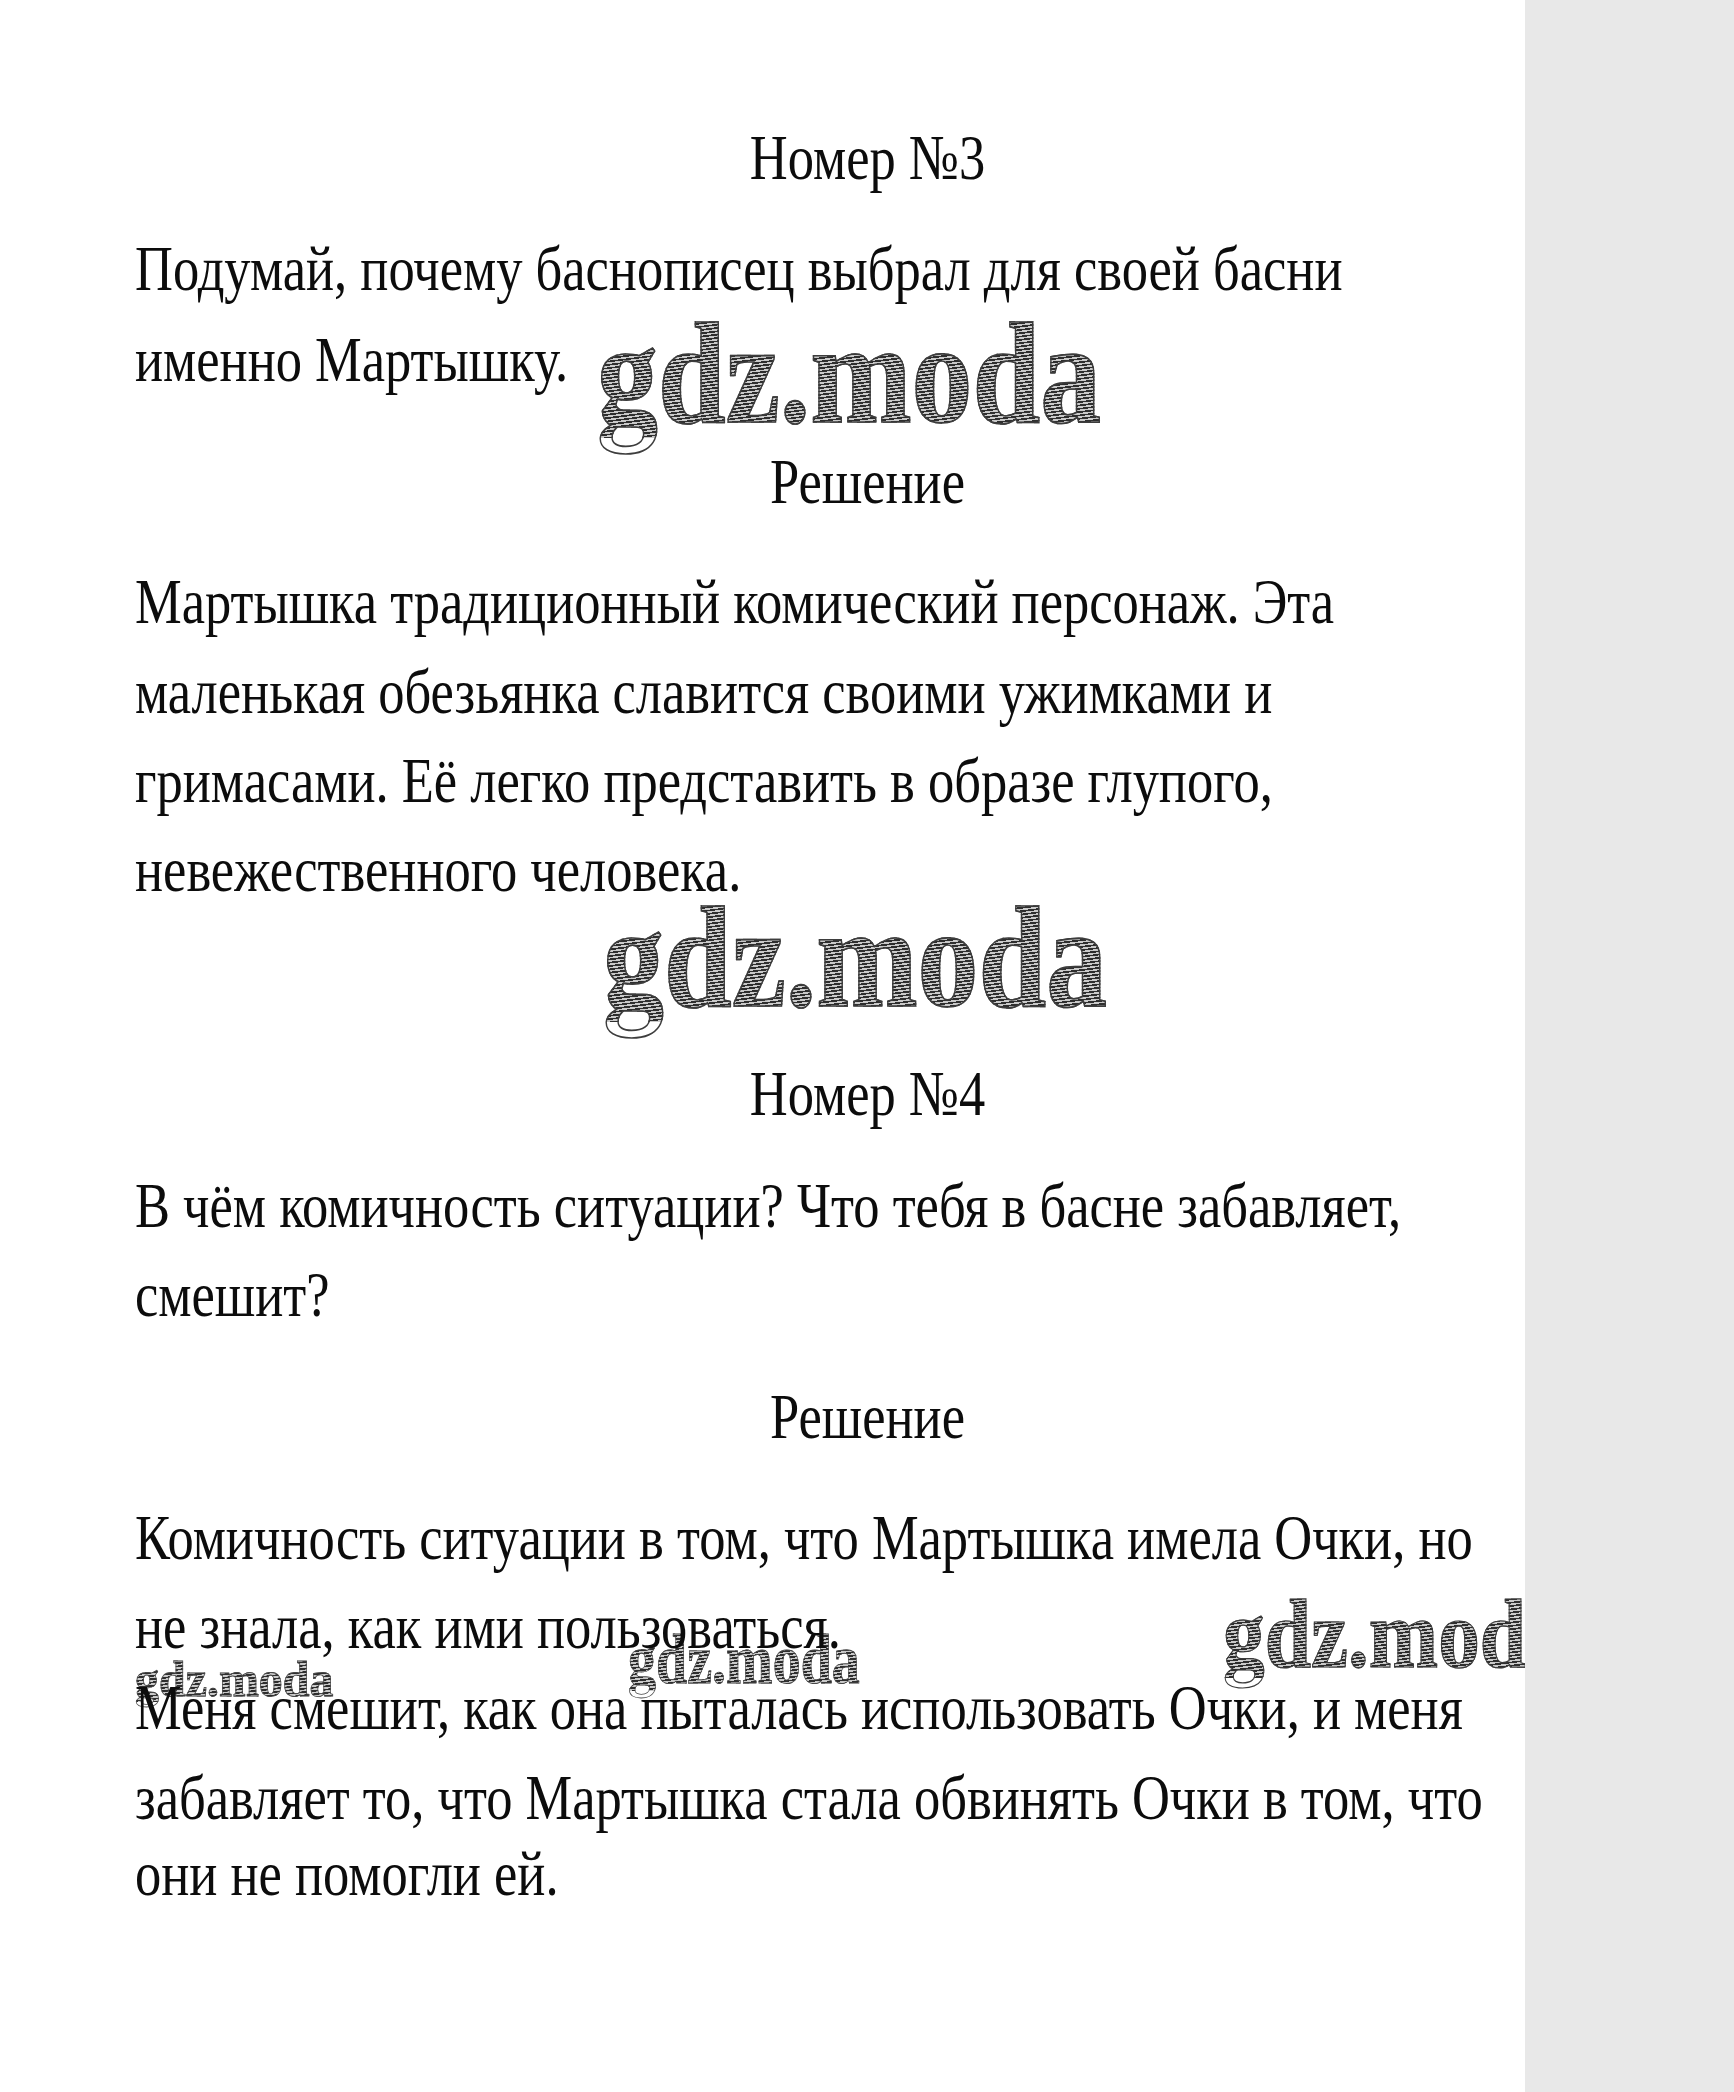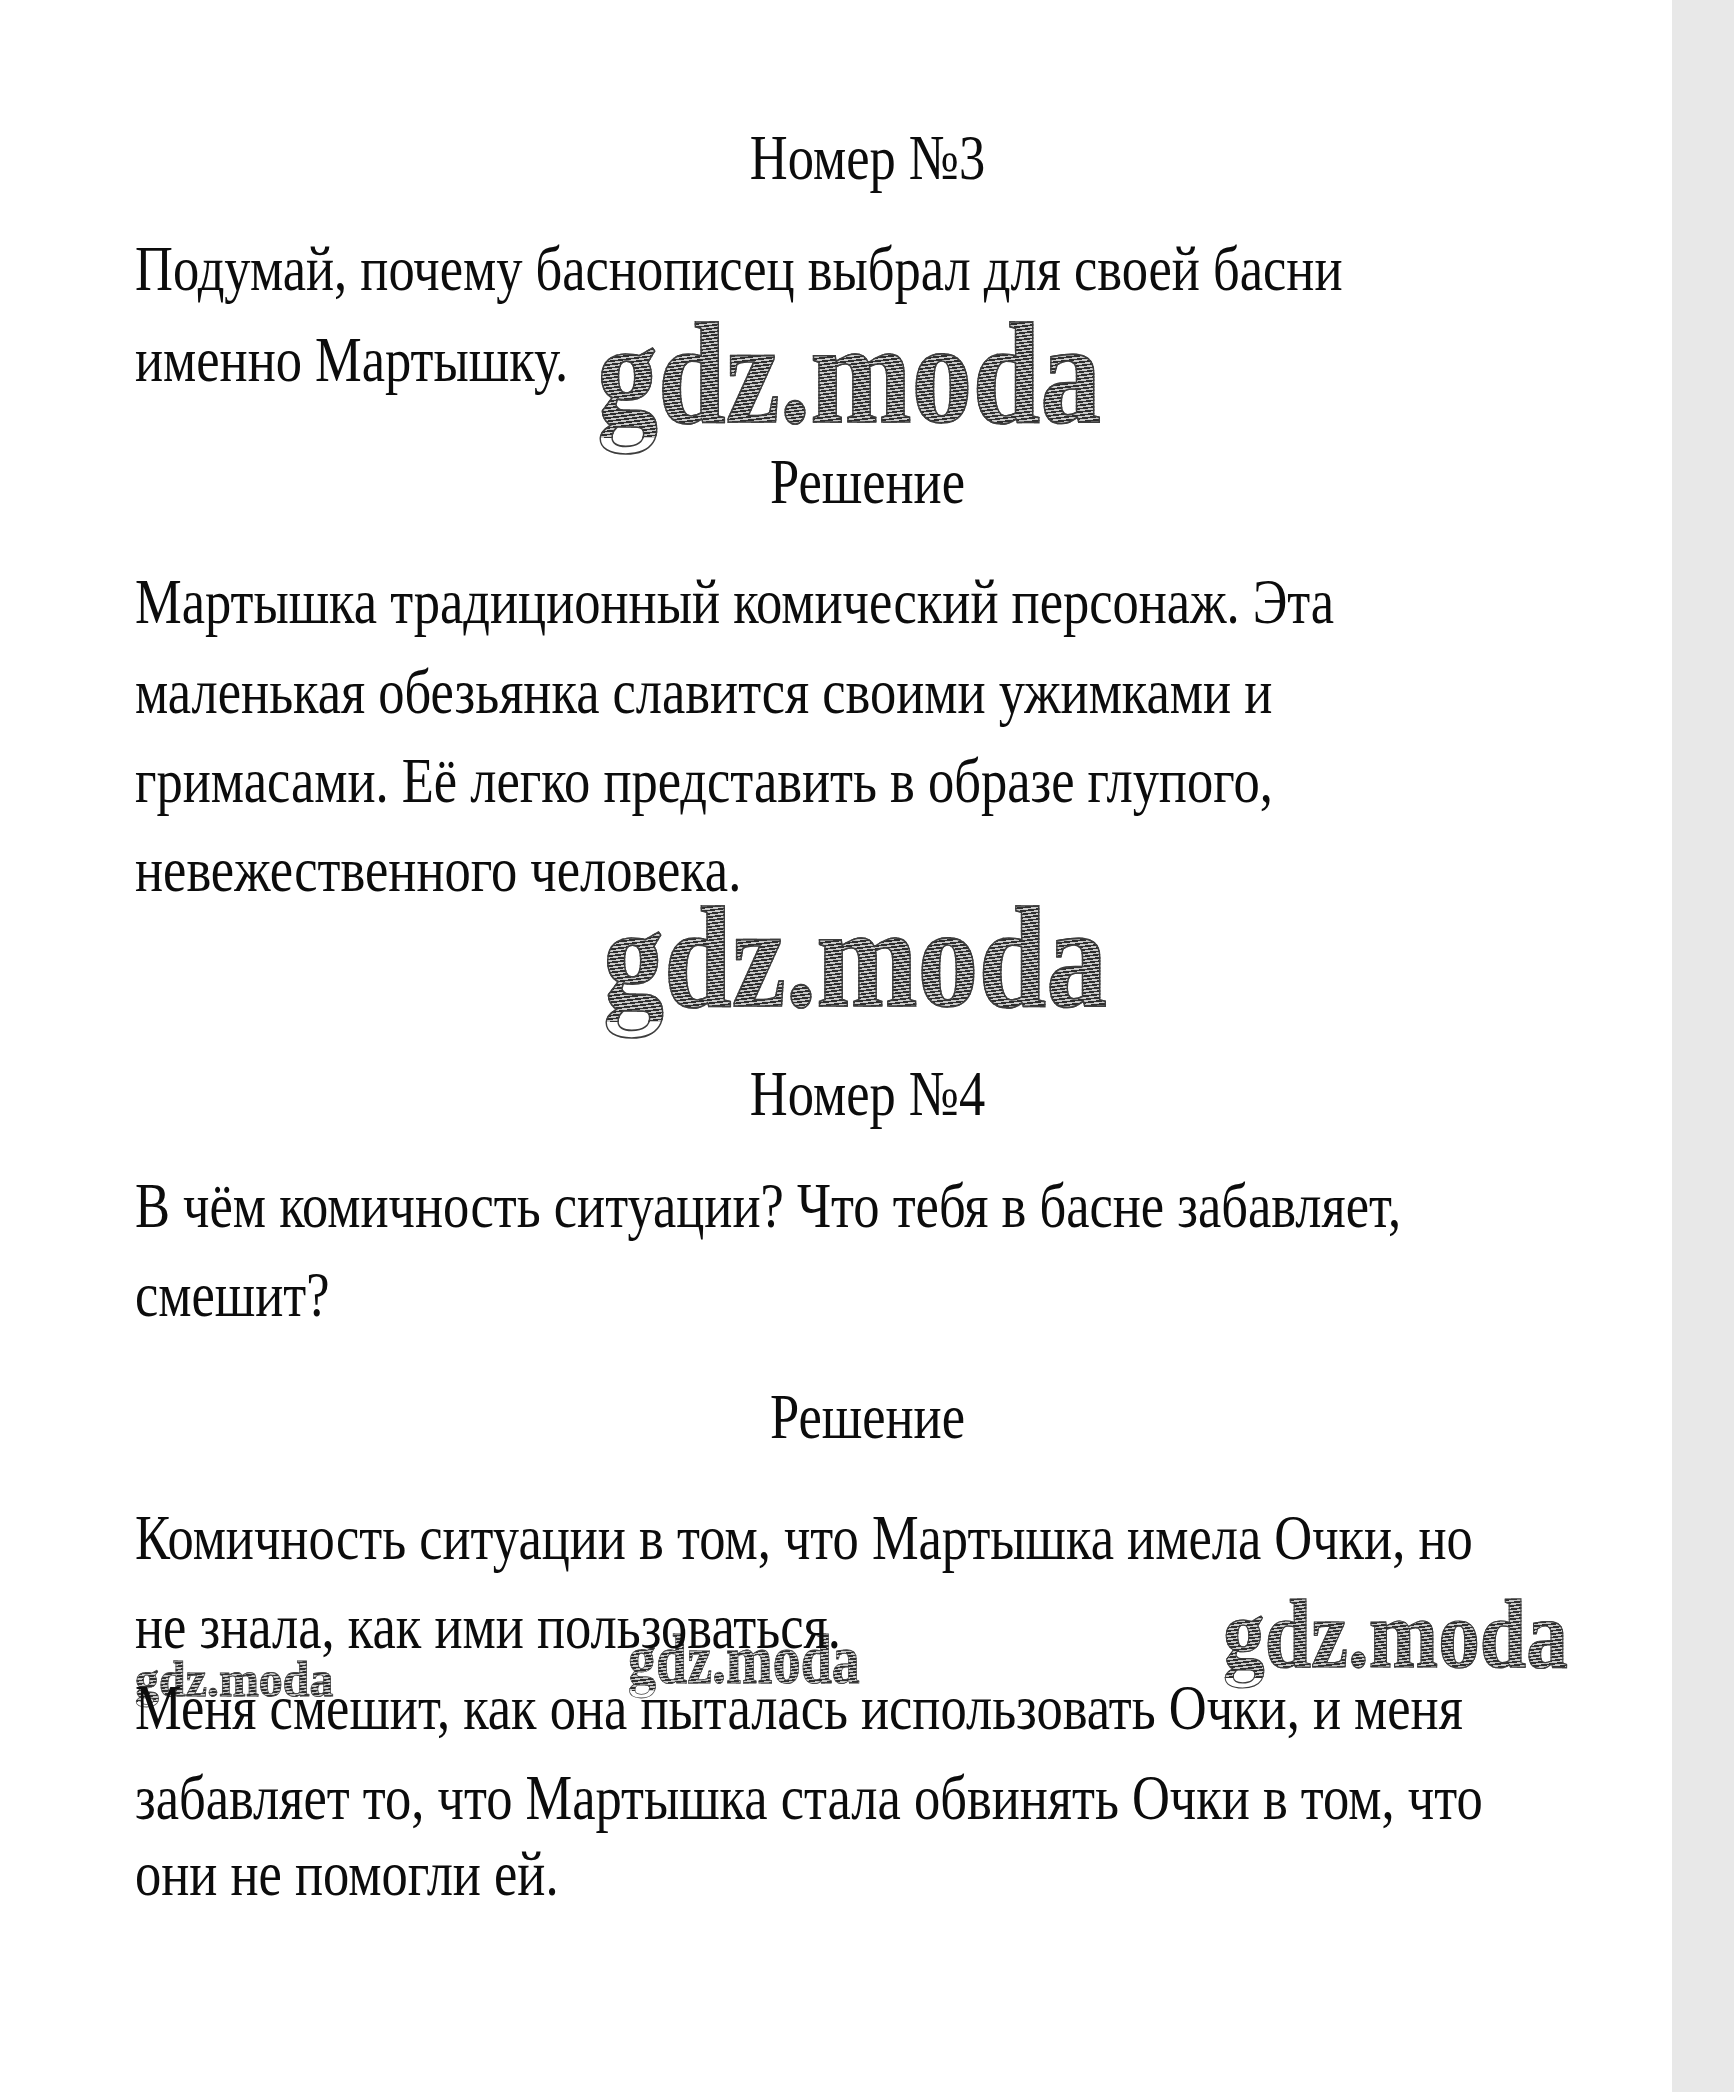--- a/index.html
+++ b/index.html
@@ -1,20 +1,20 @@
 <!DOCTYPE html>
 <html style="font-size:13.2px"><head>
 <meta charset="utf-8">
 <style>
   html, body { margin: 0; padding: 0; }
   body { background: #e8e8e8; }
 
   .page {
     position: relative;
-    width: 1672px;
+    width: 1525px;
     height: 2093px;
     background: #ffffff;
     overflow: hidden;
     font-family: "Liberation Serif", serif;
   }
 
   
   .line {
     position: absolute;
     left: 135px;

